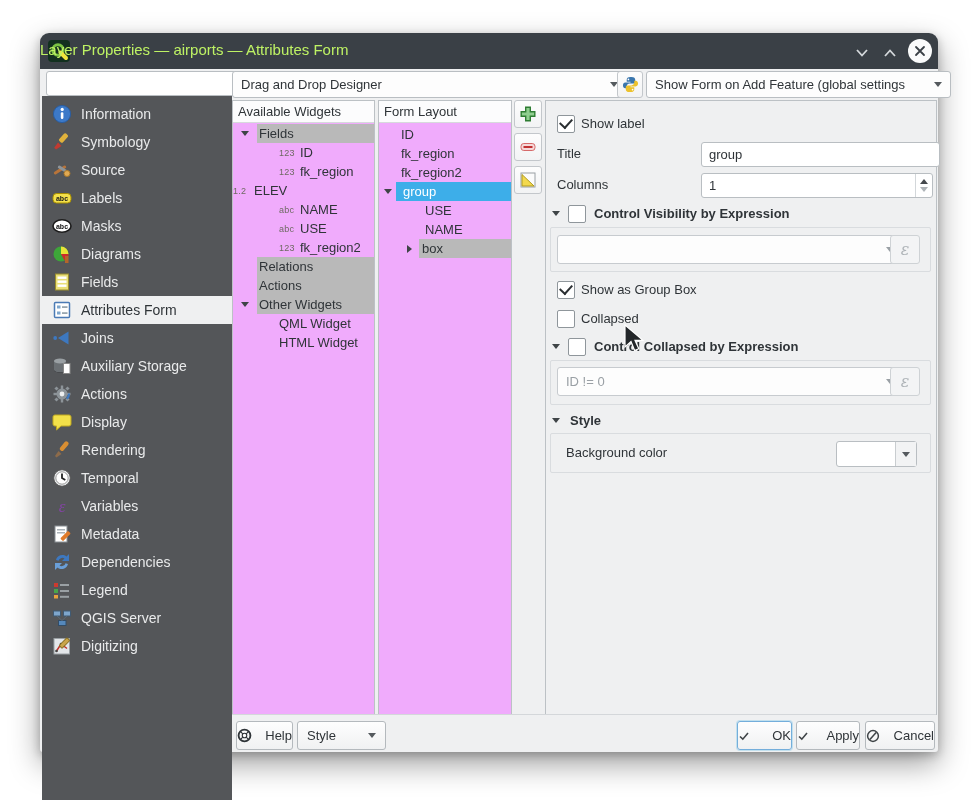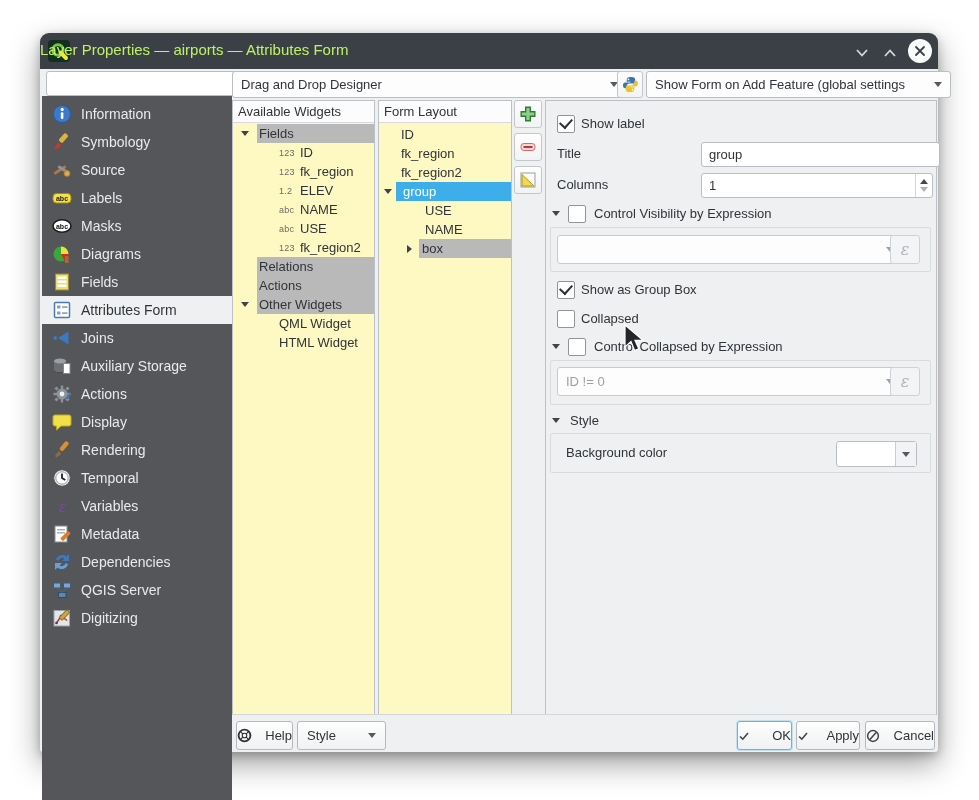--- a/index.html
+++ b/index.html
@@ -12,30 +12,30 @@
   .input{position:absolute;background:#fff;border:1px solid #b9bec2;border-radius:3px;font-size:13px;color:#2f3438;padding:0 7px;font-family:inherit;outline:none}
   .combo{position:absolute;background:#fdfdfd;border:1px solid #b9bec2;border-radius:3px;display:flex;align-items:center;padding:0 8px;font-size:13px;color:#2f3438;white-space:nowrap;overflow:hidden}
   .combo .sp{flex:1}
   .arrow-d{width:0;height:0;border-left:4px solid transparent;border-right:4px solid transparent;border-top:5px solid #555a5e;flex:0 0 auto}
   .btn{position:absolute;background:linear-gradient(#fefefe,#f0f1f2);border:1px solid #b4b9bd;border-radius:3px;display:flex;align-items:center;justify-content:space-between;gap:6px;font-size:13px;color:#2f3438}
   .btn.default{border-color:#74aedb;box-shadow:0 0 0 1px rgba(61,174,233,.25)}
   .sidebar{position:absolute;left:2px;top:63px;width:190px;height:798px;background:#545659;border-bottom-left-radius:3px;overflow:hidden}
   .side-item{height:28px;display:flex;align-items:center;gap:9px;padding-left:10px;font-size:14px;color:#e9eaeb;white-space:nowrap}
   .side-item.selected{background:#eff0f1;color:#2f3438}
   .side-item svg{flex:0 0 auto}
-  .panel{position:absolute;background:#fef9c3;border:1px solid #bcc1c5}
+  .panel{position:absolute;background:#f0abfc;border:1px solid #bcc1c5}
   .phead{height:21px;line-height:21px;padding-left:5px;font-size:13px;color:#2f3438;border-bottom:1px solid #d7dadd;background:#fcfcfd}
   .trow{height:19px;display:flex;align-items:center;position:relative;font-size:13px;color:#2f3438;white-space:nowrap}
   .hl{position:absolute;top:0;bottom:0;right:0;background:#b9b9b9;display:flex;align-items:center;padding-left:2px}
   .hl.sel{background:#3daee9;color:#fff}
   .tri-d{width:0;height:0;border-left:4px solid transparent;border-right:4px solid transparent;border-top:5px solid #3f4447;position:absolute}
   .tri-r{width:0;height:0;border-top:4px solid transparent;border-bottom:4px solid transparent;border-left:5px solid #3f4447;position:absolute}
   .ptype{font-size:9px;color:#6e6a62;width:21px;flex:0 0 auto;letter-spacing:.3px}
   .lbl{position:absolute;font-size:13px;color:#2f3438;white-space:nowrap}
-  .blbl{font-weight:normal}
+  .blbl{font-weight:bold}
   .cb{position:absolute;width:16px;height:16px;background:#fff;border:1px solid #8f969b;border-radius:2px}
   .cb.checked::after{content:"";position:absolute;left:4px;top:0;width:6px;height:10px;border-right:2px solid #2a2e31;border-bottom:2px solid #2a2e31;transform:rotate(42deg)}
   .exp-frame{position:absolute;border:1px solid #d9dcdf;border-radius:2px}
   .eps-btn{position:absolute;background:#f3f4f5;border:1px solid #ced2d5;border-radius:3px;color:#afb4b8;display:flex;align-items:center;justify-content:center;font-size:16px;font-style:italic;font-family:"DejaVu Serif",serif}
   .spincol{margin-left:auto;width:16px;height:100%;border-left:1px solid #d3d7da;display:flex;flex-direction:column;align-items:center;justify-content:center;gap:3px}
   .sp-up{width:0;height:0;border-left:4px solid transparent;border-right:4px solid transparent;border-bottom:5px solid #45494d}
   .sp-dn{width:0;height:0;border-left:4px solid transparent;border-right:4px solid transparent;border-top:5px solid #aeb3b7}
   .sep{position:absolute;height:1px;background:#d4d7da}
   .iconbtn{position:absolute;width:26px;height:26px;background:linear-gradient(#fdfdfd,#f2f3f4);border:1px solid #c3c7cb;border-radius:3px;display:flex;align-items:center;justify-content:center}
   .graytxt{color:#9aa0a5}
@@ -239,20 +239,31 @@
     </div>
     <div class="side-item">
       <svg width="20" height="20" viewBox="0 0 20 20">
           <path d="M4 8 A6.5 6.5 0 0 1 14.5 4.5 L17 2 L17 9 L10 9 L12.5 6.5 A4 4 0 0 0 6.5 8.8 Z" fill="#3d78c0"></path>
           <path d="M16 12 A6.5 6.5 0 0 1 5.5 15.5 L3 18 L3 11 L10 11 L7.5 13.5 A4 4 0 0 0 13.5 11.2 Z" fill="#6a9fd8"></path>
         </svg>
       <span>Dependencies</span>
     </div>
     <div class="side-item">
       <svg width="20" height="20" viewBox="0 0 20 20">
+          <rect x="2" y="3" width="4" height="4" fill="#cc3a2f"></rect>
+          <rect x="8" y="4" width="9" height="2" fill="#9aa0a4"></rect>
+          <rect x="2" y="9" width="4" height="4" fill="#49a64a"></rect>
+          <rect x="8" y="10" width="9" height="2" fill="#9aa0a4"></rect>
+          <rect x="2" y="15" width="4" height="3.5" fill="#e8a33d"></rect>
+          <rect x="8" y="15.8" width="9" height="2" fill="#9aa0a4"></rect>
+        </svg>
+      <span>Legend</span>
+    </div>
+    <div class="side-item">
+      <svg width="20" height="20" viewBox="0 0 20 20">
           <rect x="1.5" y="3" width="7" height="5" fill="#7ea6cc" stroke="#3f5a74"></rect>
           <rect x="11.5" y="3" width="7" height="5" fill="#7ea6cc" stroke="#3f5a74"></rect>
           <rect x="6.5" y="12.5" width="7.5" height="5" fill="#5588bb" stroke="#324c66"></rect>
           <path d="M5 8 L10 12.5 M15 8 L10 12.5" stroke="#5a6a78" fill="none"></path>
         </svg>
       <span>QGIS Server</span>
     </div>
     <div class="side-item">
       <svg width="20" height="20" viewBox="0 0 20 20">
           <rect x="2" y="2.5" width="15.5" height="15.5" fill="#e3e6e9" stroke="#9aa0a4"></rect>
@@ -275,21 +286,21 @@
           </div>
       </div>
       <div class="trow" style="padding-left:46px">
           <span class="ptype">123</span>
           <span>ID</span>
         </div>
       <div class="trow" style="padding-left:46px">
           <span class="ptype">123</span>
           <span>fk_region</span>
         </div>
-      <div class="trow" style="padding-left:46px">
+      <div class="trow" style="">
           <span class="ptype">1.2</span>
           <span>ELEV</span>
         </div>
       <div class="trow" style="padding-left:46px">
           <span class="ptype">abc</span>
           <span>NAME</span>
         </div>
       <div class="trow" style="padding-left:46px">
           <span class="ptype">abc</span>
           <span>USE</span>

